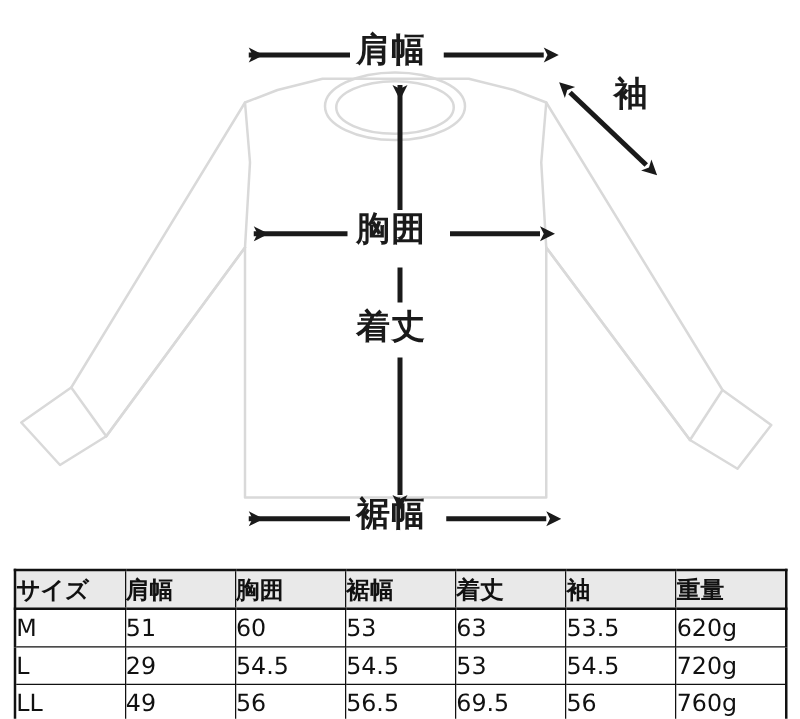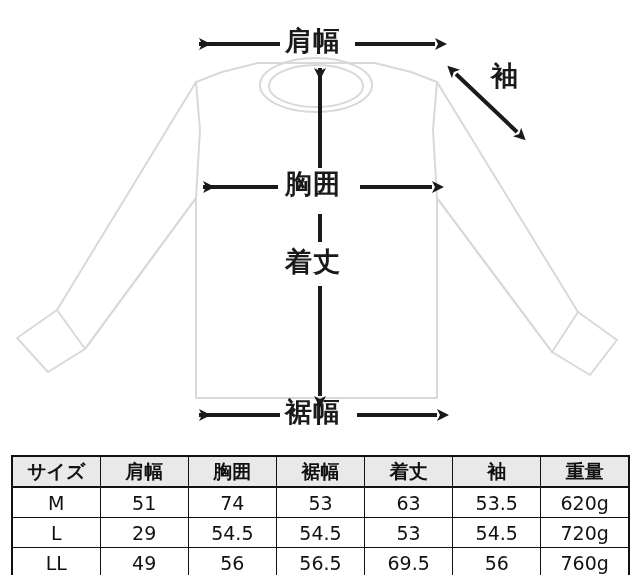--- a/index.html
+++ b/index.html
@@ -86,21 +86,21 @@
   table#size-table {
     border-collapse: collapse;
     width: 619px;
     table-layout: fixed;
     background: #ffffff;
   }
   table#size-table td,
   table#size-table th {
     border: 1px solid #111111;
     height: 29px;
-    text-align: center;
+    text-align: left;
     vertical-align: middle;
     font-size: 19px;
     font-weight: normal;
     color: #111111;
     font-family: "DejaVu Sans", "Liberation Sans", sans-serif;
     padding: 0;
   }
   table#size-table thead th {
     background: #e9e9e9;
     font-weight: bold;
@@ -229,21 +229,21 @@
           <th>裾幅</th>
           <th>着丈</th>
           <th>袖</th>
           <th>重量</th>
         </tr>
       </thead>
       <tbody>
         <tr>
           <td>M</td>
           <td>51</td>
-          <td>74</td>
+          <td>60</td>
           <td>53</td>
           <td>63</td>
           <td>53.5</td>
           <td>620g</td>
         </tr>
         <tr>
           <td>L</td>
           <td>29</td>
           <td>54.5</td>
           <td>54.5</td>

